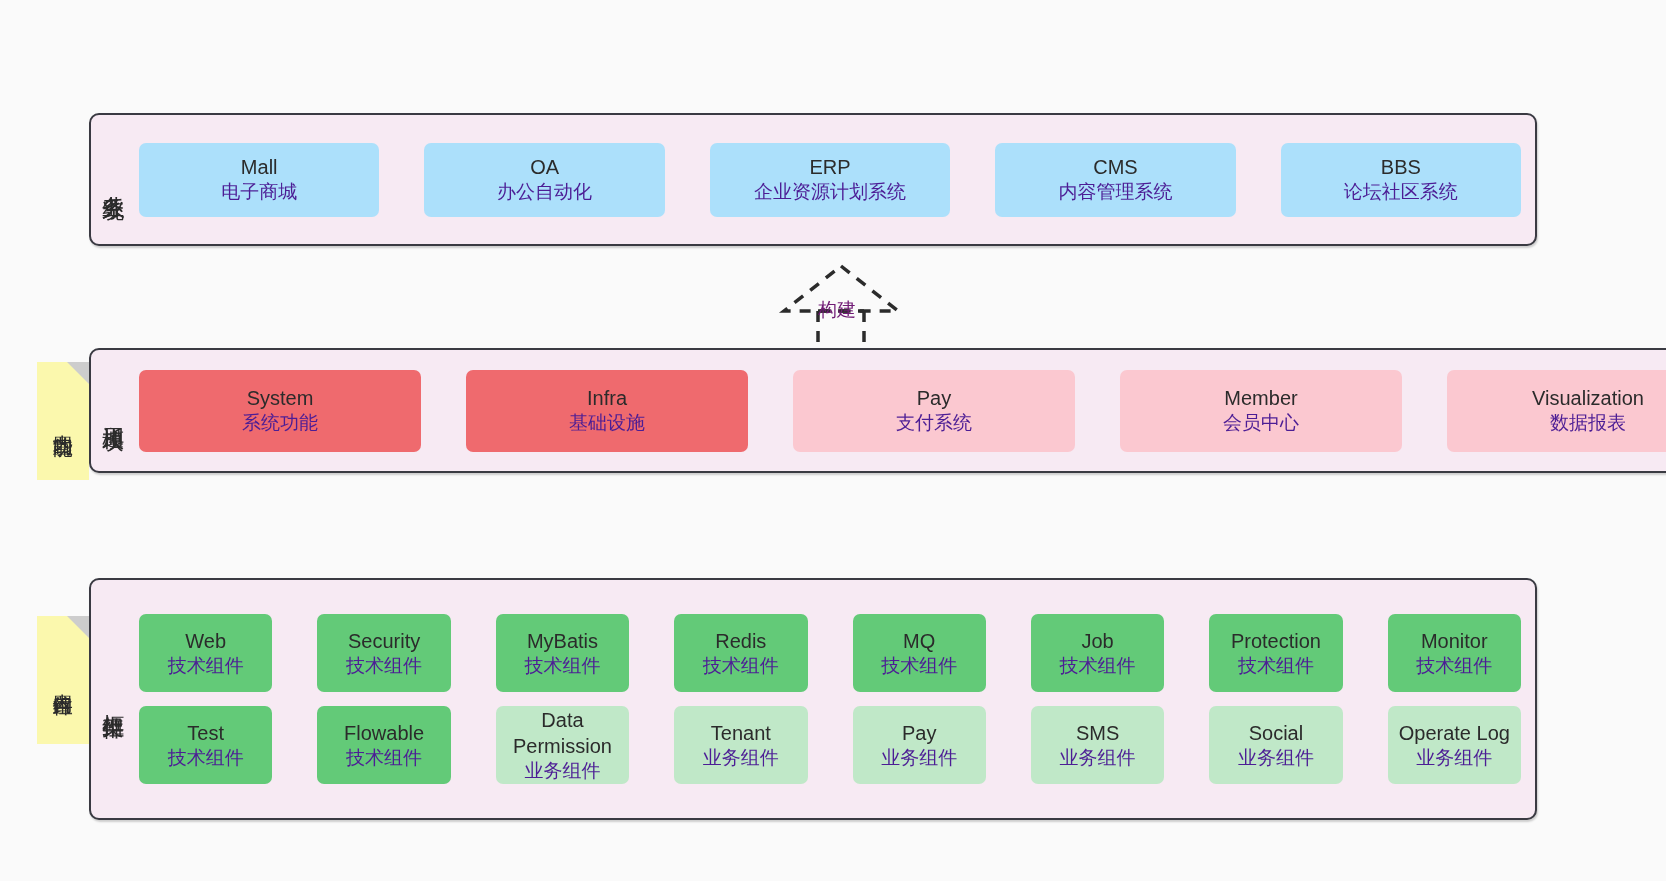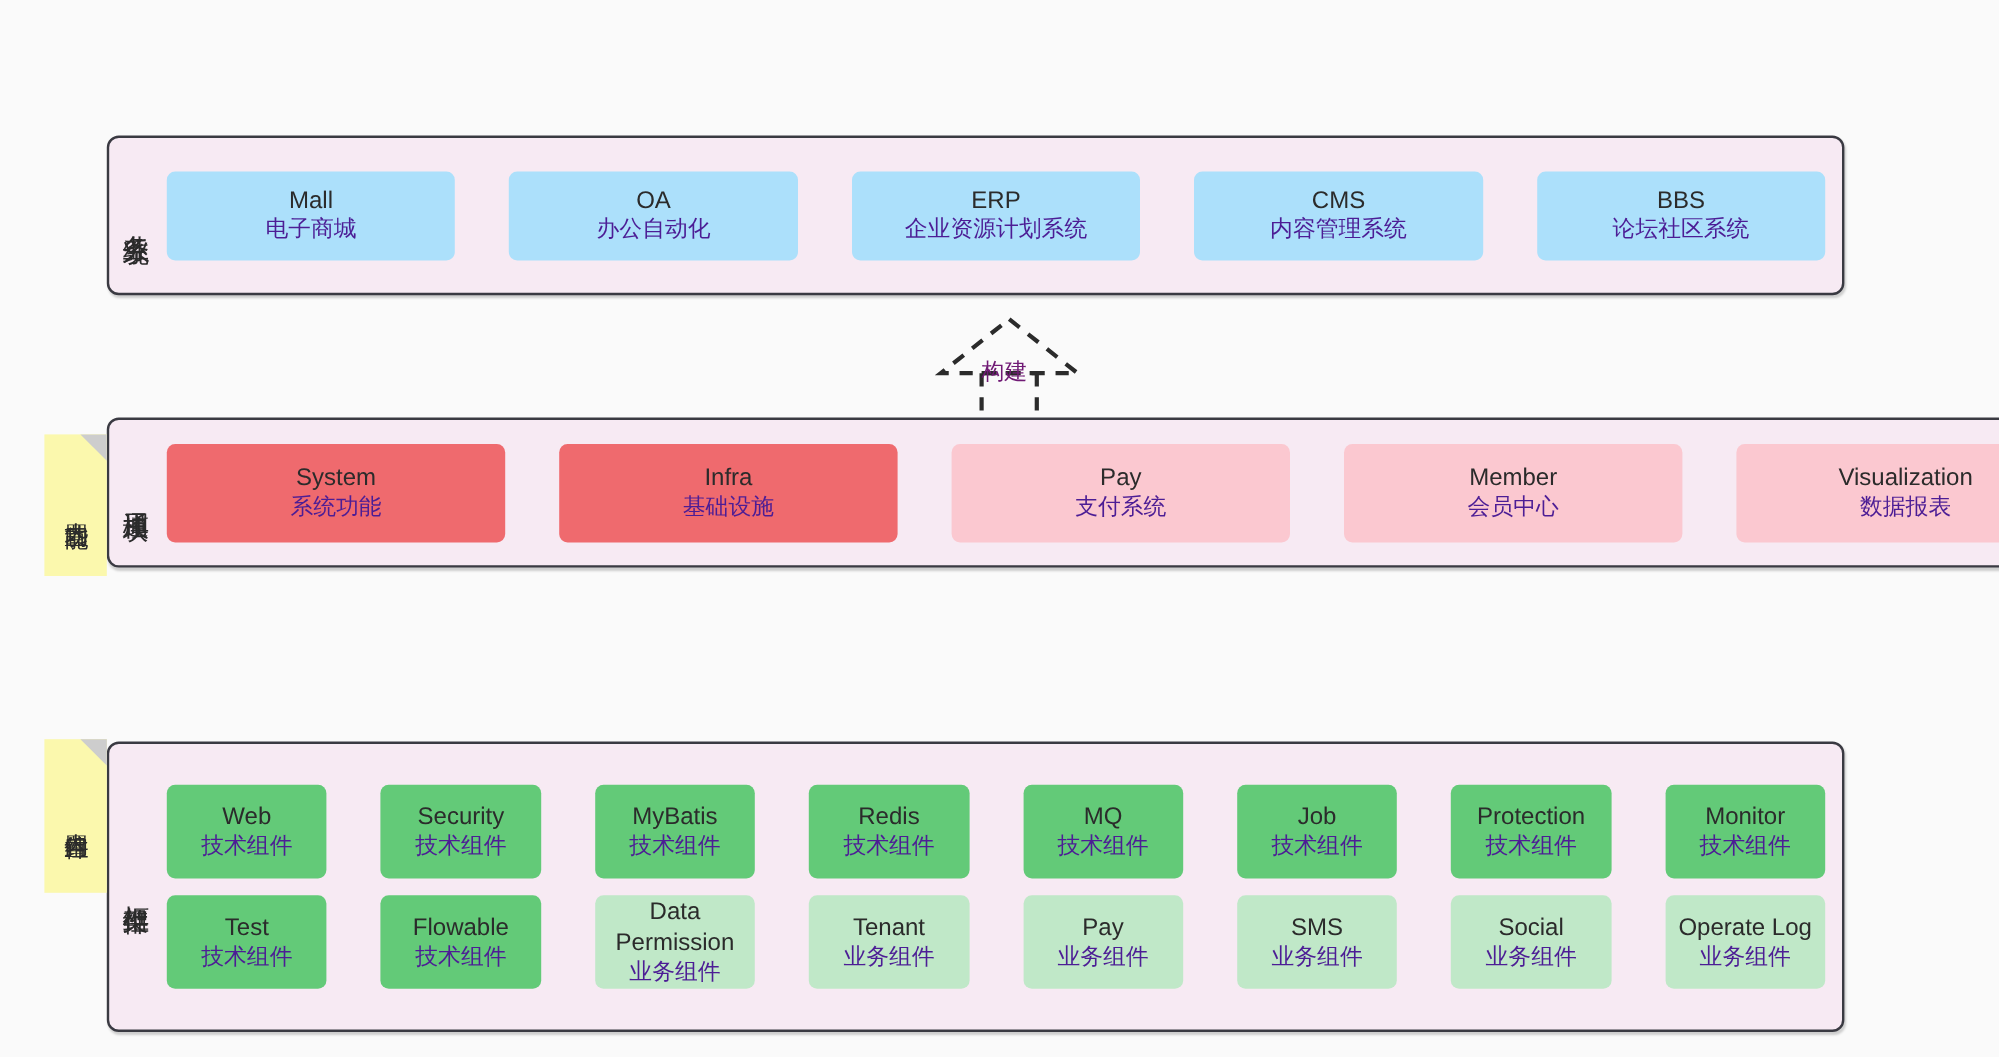--- a/index.html
+++ b/index.html
@@ -221,21 +221,21 @@
       </div>
     </div>
   </div>
 
   <div class="note" style="left:37px; top:362px; width:52px; height:118px;">
     <span class="fold"></span>
     <span>内置功能</span>
   </div>
 
 
-  <div class="layer" id="layer-framework" style="left:89px; top:578px; width:1448px; height:242px;margin-top:40px;">
+  <div class="layer" id="layer-framework" style="left:89px; top:578px; width:1448px; height:242px;">
     <div class="layer-title">框架组件</div>
     <div class="layer-body">
       <div class="layer-rows">
         <div class="row">
           <div class="card green h-bot">
             <span class="ctitle">Web</span>
             <span class="csub">技术组件</span>
           </div>
           <div class="card green h-bot">
             <span class="ctitle">Security</span>

